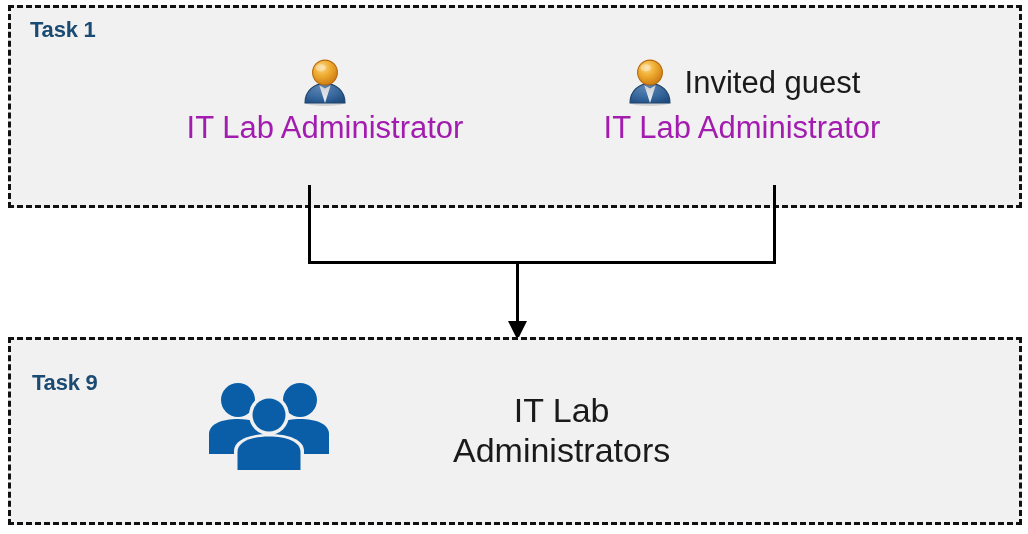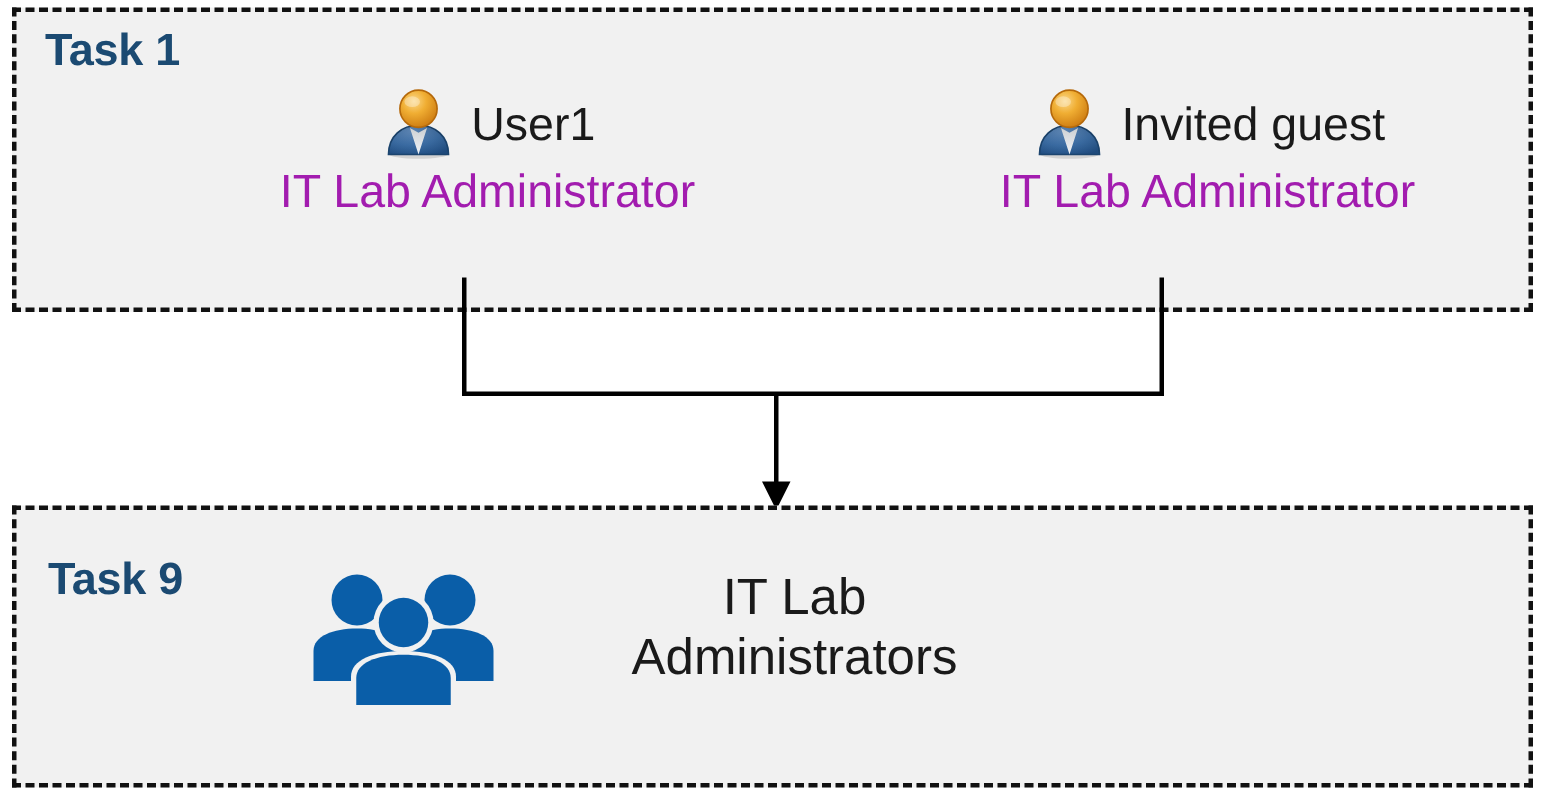--- a/index.html
+++ b/index.html
@@ -39,35 +39,35 @@
     left: 8px;
     top: 337px;
     width: 1014px;
     height: 188px;
   }
 
   .task-label {
     position: absolute;
     color: #1B4A72;
     font-weight: bold;
-    font-size: 30px;
+    font-size: 22px;
     letter-spacing: -0.2px;
     white-space: nowrap;
   }
   #task1-label { left: 30px; top: 17px; }
   #task2-label { left: 32px; top: 370px; }
 
   
   .person-group {
     position: absolute;
     text-align: center;
     white-space: nowrap;
   }
   #person-user1   { left: 140px; top: 56px; width: 370px; }
-  #person-guest   { left: 620px; top: 56px; width: 370px; }
+  #person-guest   { left: 557px; top: 56px; width: 370px; }
 
   .person-row {
     display: flex;
     align-items: center;
     justify-content: center;
     gap: 9px;
     height: 52px;
   }
   .person-name {
     font-size: 31px;
@@ -89,22 +89,22 @@
     flex: 0 0 auto;
   }
   .user-avatar svg { display: block; }
 
   
   #group-block {
     position: absolute;
     left: 205px;
     top: 378px;
     display: flex;
-    align-items: flex-start;
-    gap: 88px;
+    align-items: flex-end;
+    gap: 120px;
   }
   .group-avatar {
     width: 128px;
     height: 92px;
     flex: 0 0 auto;
   }
   .group-avatar svg { display: block; }
   .group-name {
     font-size: 34px;
     color: #1A1A1A;
@@ -153,21 +153,20 @@
             </linearGradient>
           </defs>
           <ellipse cx="26" cy="45.5" rx="20" ry="3.4" fill="#000" opacity="0.12"></ellipse>
           <path d="M6 46c0-12.5 9-19.5 20-19.5S46 33.5 46 46z" fill="url(#bodyGradA)" stroke="#1C456F" stroke-width="1.1"></path>
           <path d="M20.3 28.3 L26 46 L31.7 28.3 L26 31.5 Z" fill="#FFFFFF" opacity="0.93"></path>
           <path d="M6 46c0-12.5 9-19.5 20-19.5S46 33.5 46 46z" fill="url(#shadeA)"></path>
           <circle cx="26" cy="15.5" r="12.4" fill="url(#headGradA)" stroke="#B5690B" stroke-width="1.1"></circle>
           <ellipse cx="21.8" cy="10.8" rx="5.2" ry="3.6" fill="#FFFFFF" opacity="0.33"></ellipse>
         </svg>
       </span>
-      <span class="person-name">User1</span>
     </div>
     <div class="person-role">IT Lab Administrator</div>
   </div>
 
   <div id="person-guest" class="person-group">
     <div class="person-row">
       <span class="user-avatar">
         <svg width="52" height="50" viewBox="0 0 52 50" xmlns="http://www.w3.org/2000/svg">
           <defs>
             <radialGradient id="headGradB" cx="38%" cy="30%" r="72%">

